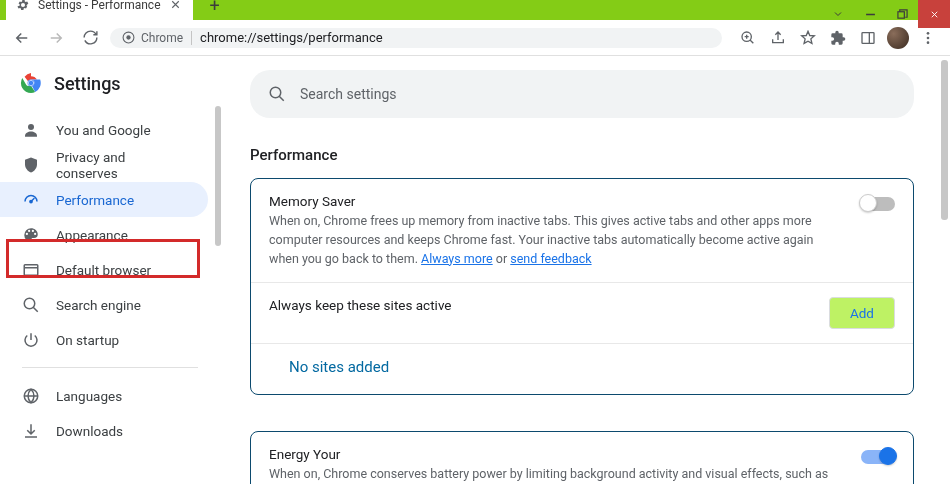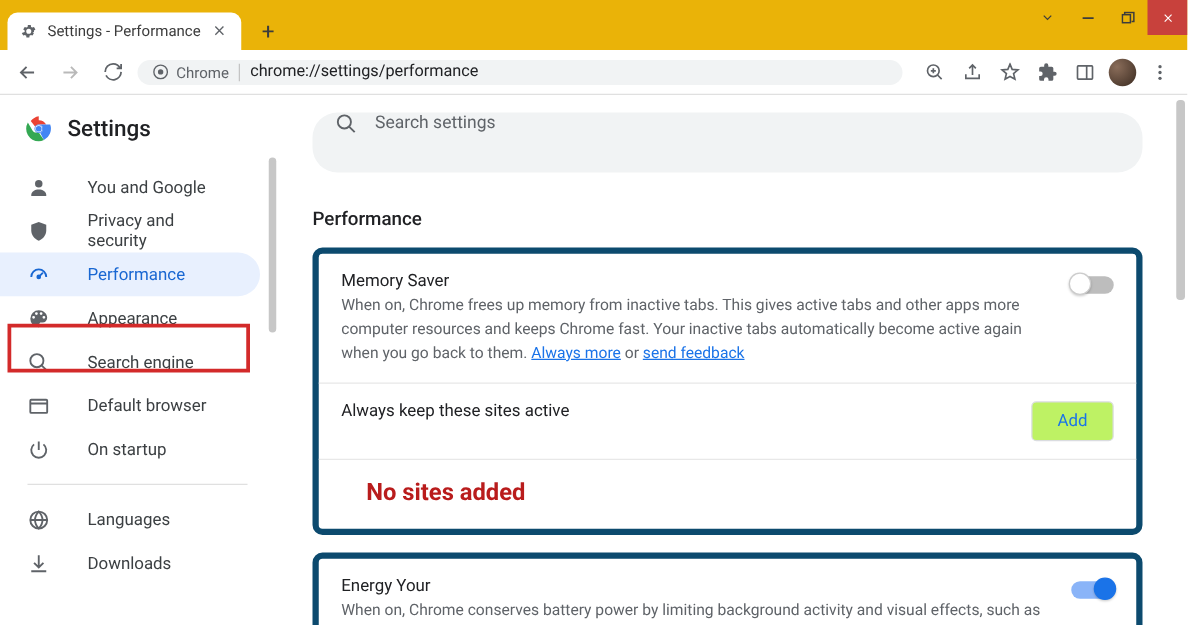--- a/index.html
+++ b/index.html
@@ -1,18 +1,18 @@
 <!DOCTYPE html>
 <html><head>
 <meta charset="utf-8">
 <style>
 * { box-sizing: border-box; margin: 0; padding: 0; font-family: -apple-system, "Segoe UI", Roboto, Arial, sans-serif; }
 body { width: 950px; height: 500px; overflow: hidden; background: #fff; }
 
-.titlebar { height: 40px; background: #eab308; display: flex; align-items: flex-end; position: relative; }
+.titlebar { height: 20px; background: #84cc16; display: flex; align-items: flex-end; position: relative; }
 .tab { background: #fff; height: 30px; margin-left: 6px; border-radius: 8px 8px 0 0; display: flex; align-items: center; padding: 0 10px; min-width: 180px; font-size: 12px; color: #3c3c3c; gap: 8px; }
 .tab .gear { width: 14px; height: 14px; color: #5f6368; }
 .tab .close-x { margin-left: auto; width: 14px; height: 14px; color: #5f6368; cursor: pointer; }
 .newtab { width: 28px; height: 28px; display: flex; align-items: center; justify-content: center; margin-left: 8px; margin-bottom: 1px; color: #3c3c3c; font-size: 18px; cursor: pointer; }
 .winctrl { position: absolute; right: 0; top: 0; display: flex; }
 .winbtn { width: 32px; height: 28px; display: flex; align-items: center; justify-content: center; color: #3c3c3c; font-size: 12px; }
 .winbtn.close { background: #c8413c; color: #fff; }
 
 .toolbar { height: 36px; display: flex; align-items: center; padding: 0 8px; gap: 6px; border-bottom: 1px solid #e0e0e0; }
 .tb-icon { width: 28px; height: 28px; display: flex; align-items: center; justify-content: center; color: #5f6368; border-radius: 50%; cursor: pointer; }
@@ -23,44 +23,44 @@
 .omnibox .url { color: #202124; }
 .tb-right { display: flex; align-items: center; gap: 2px; margin-left: 6px; }
 .avatar { width: 22px; height: 22px; border-radius: 50%; background: radial-gradient(circle at 30% 30%, #8a6d5a, #3a2a20); }
 
 .page { display: flex; height: calc(500px - 72px); }
 .sidebar { width: 220px; padding-top: 16px; position: relative; }
 .logo-row { display: flex; align-items: center; gap: 12px; padding: 0 20px 18px; }
 .chrome-logo { width: 22px; height: 22px; }
 .settings-title { font-size: 18px; font-weight: 500; color: #202124; }
 .navlist { display: flex; flex-direction: column; }
-.navitem { height: 35px; display: flex; align-items: center; gap: 30px; padding: 0 22px; font-size: 13.5px; color: #3c4043; cursor: pointer; border-radius: 0 18px 18px 0; margin-right: 12px; }
+.navitem { height: 35px; display: flex; align-items: center; gap: 16px; padding: 0 22px; font-size: 13.5px; color: #3c4043; cursor: pointer; border-radius: 0 18px 18px 0; margin-right: 12px; }
 .navitem.active { background: #e8f0fe; color: #1967d2; }
 .navitem.active .nav-icon { color: #1967d2; }
 .nav-icon { width: 18px; height: 18px; color: #5f6368; display: flex; align-items: center; justify-content: center; }
 .nav-sep { height: 1px; background: #e0e0e0; margin: 10px 22px 10px 22px; }
 .red-highlight { position: absolute; border: 3px solid #d32a2a; left: 6px; width: 194px; top: 183px; height: 39px; pointer-events: none; }
 .side-scroll { position: absolute; right: -1px; top: 50px; width: 6px; height: 140px; background: #c7c7c7; border-radius: 3px; }
 
 .content { flex: 1; overflow: hidden; padding: 14px 36px 0 30px; position: relative; }
-.searchbar { height: 48px; background: #f1f3f4; border-radius: 20px; display: flex; align-items: flex-start; padding: 0 18px; gap: 14px; color: #5f6368; font-size: 14px; margin-bottom: 28px; }
+.searchbar { height: 48px; background: #f1f3f4; border-radius: 20px; display: flex; align-items: center; padding: 0 18px; gap: 14px; color: #5f6368; font-size: 14px; margin-bottom: 28px; }
 .section-title { font-size: 15px; color: #202124; margin-bottom: 14px; font-weight: 500; }
-.card { border: 5px solid #0c4a6e; border-radius: 8px; margin-bottom: 14px; }
+.card { border: 1px solid #0c4a6e; border-radius: 8px; margin-bottom: 36px; }
 .card-row { padding: 14px 18px; display: flex; gap: 18px; }
 .card-sep { height: 1px; background: #e8e8e8; }
 .card-text { flex: 1; }
 .card-text .row-title { font-size: 13.5px; color: #202124; margin-bottom: 3px; }
 .card-text .row-desc { font-size: 12.5px; color: #5f6368; line-height: 1.5; }
 .card-text a { color: #1a73e8; text-decoration: underline; }
 .toggle { width: 34px; height: 14px; background: #bdbdbd; border-radius: 8px; position: relative; margin-top: 4px; flex-shrink: 0; cursor: pointer; }
 .toggle .knob { width: 18px; height: 18px; background: #fff; border: 1px solid #ccc; border-radius: 50%; position: absolute; top: -3px; left: -2px; box-shadow: 0 1px 2px rgba(0,0,0,0.2); }
 .toggle.on { background: #8ab4f8; }
 .toggle.on .knob { background: #1a73e8; border-color: #1a73e8; left: 18px; }
 .add-btn { color: #1a73e8; border: 1px solid #dadce0; background: #bef264; border-radius: 4px; padding: 7px 20px; font-size: 13.5px; cursor: pointer; align-self: center; }
-.nosites { padding: 14px 18px 18px 38px; font-size: 19px; color: #b91c1c; font-weight: bold; }
+.nosites { padding: 14px 18px 18px 38px; font-size: 15px; color: #0369a1; }
 .content-scroll { position: absolute; right: 2px; top: 4px; width: 7px; height: 160px; background: #c7c7c7; border-radius: 3px; }
 svg { display: block; }
 </style>
 </head>
 <body>
 
 <div class="titlebar">
   <div class="tab">
     <span class="gear">
       <svg viewBox="0 0 24 24" width="14" height="14" fill="currentColor">
@@ -193,21 +193,21 @@
             </svg>
           </span>
           <span>You and Google</span>
         </div>
       <div class="navitem">
           <span class="nav-icon">
             <svg width="18" height="18" viewBox="0 0 24 24" fill="currentColor">
               <path d="M12 2l8 3v6c0 5-3.5 9.5-8 11-4.5-1.5-8-6-8-11V5z"></path>
             </svg>
           </span>
-          <span>Privacy and security</span>
+          <span>Privacy and conserves</span>
         </div>
       <div class="navitem active">
           <span class="nav-icon">
             <svg width="18" height="18" viewBox="0 0 24 24" fill="none" stroke="currentColor" stroke-width="2">
               <path d="M4 14a8 8 0 1116 0"></path>
               <path d="M12 14l4-4" stroke-linecap="round"></path>
               <circle cx="12" cy="14" r="1.5" fill="currentColor"></circle>
             </svg>
           </span>
           <span>Performance</span>
@@ -216,34 +216,34 @@
           <span class="nav-icon">
             <svg width="18" height="18" viewBox="0 0 24 24" fill="currentColor">
               <path d="M12 3a9 9 0 000 18c1 0 1.5-.8 1.5-1.5 0-.4-.2-.8-.4-1-.3-.3-.4-.7-.4-1 0-.8.7-1.5 1.5-1.5H16a5 5 0 005-5c0-4.4-4-8-9-8zM6.5 12a1.5 1.5 0 110-3 1.5 1.5 0 010 3zm3-4a1.5 1.5 0 110-3 1.5 1.5 0 010 3zm5 0a1.5 1.5 0 110-3 1.5 1.5 0 010 3zm3 4a1.5 1.5 0 110-3 1.5 1.5 0 010 3z"></path>
             </svg>
           </span>
           <span>Appearance</span>
         </div>
       <div class="navitem">
           <span class="nav-icon">
             <svg width="18" height="18" viewBox="0 0 24 24" fill="none" stroke="currentColor" stroke-width="2">
+              <rect x="3" y="5" width="18" height="14" rx="1"></rect>
+              <path d="M3 9h18"></path>
+            </svg>
+          </span>
+          <span>Default browser</span>
+        </div>
+      <div class="navitem">
+          <span class="nav-icon">
+            <svg width="18" height="18" viewBox="0 0 24 24" fill="none" stroke="currentColor" stroke-width="2">
               <circle cx="10" cy="10" r="7"></circle>
               <path d="M15 15l6 6"></path>
             </svg>
           </span>
           <span>Search engine</span>
-        </div>
-      <div class="navitem">
-          <span class="nav-icon">
-            <svg width="18" height="18" viewBox="0 0 24 24" fill="none" stroke="currentColor" stroke-width="2">
-              <rect x="3" y="5" width="18" height="14" rx="1"></rect>
-              <path d="M3 9h18"></path>
-            </svg>
-          </span>
-          <span>Default browser</span>
         </div>
       <div class="navitem">
           <span class="nav-icon">
             <svg width="18" height="18" viewBox="0 0 24 24" fill="none" stroke="currentColor" stroke-width="2">
               <path d="M12 3v9M7 6a8 8 0 1010 0"></path>
             </svg>
           </span>
           <span>On startup</span>
         </div>
       <div class="nav-sep"></div>

